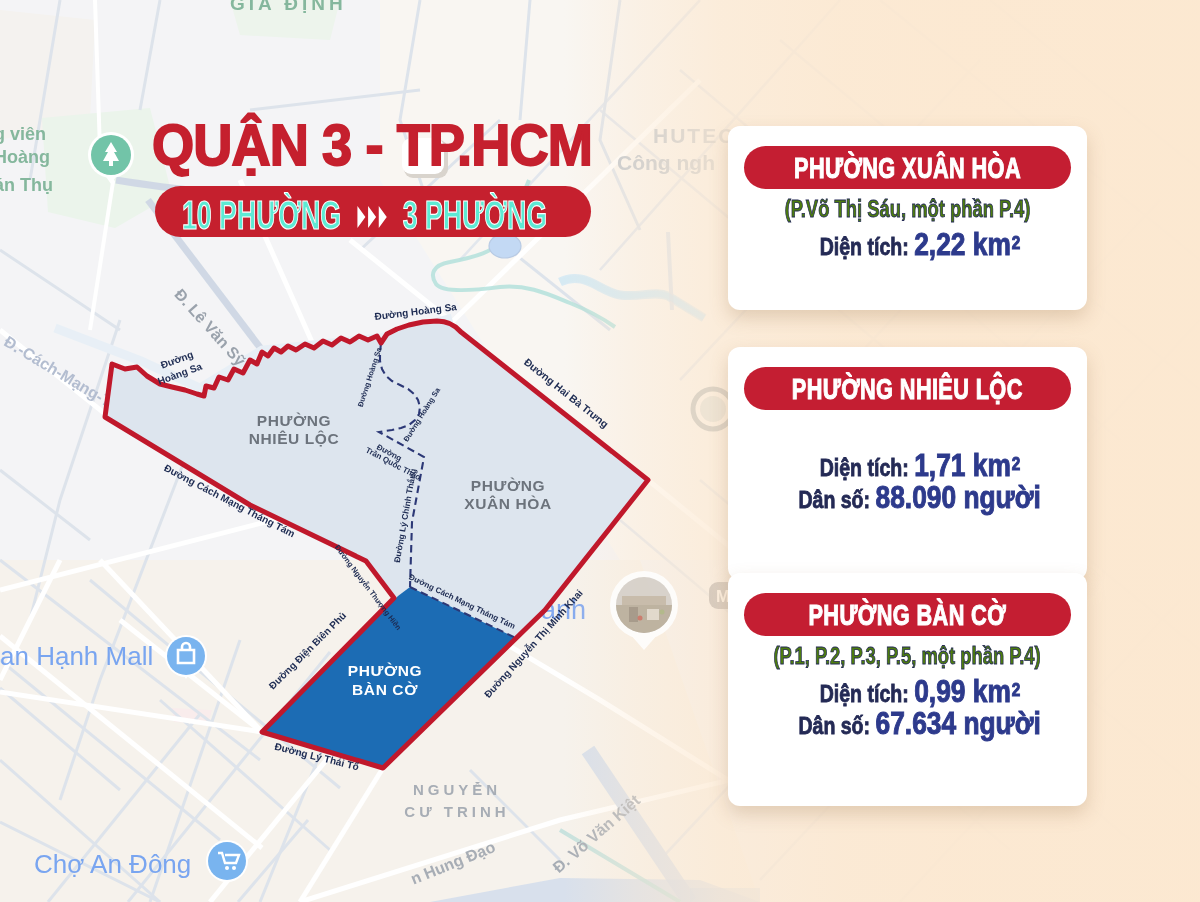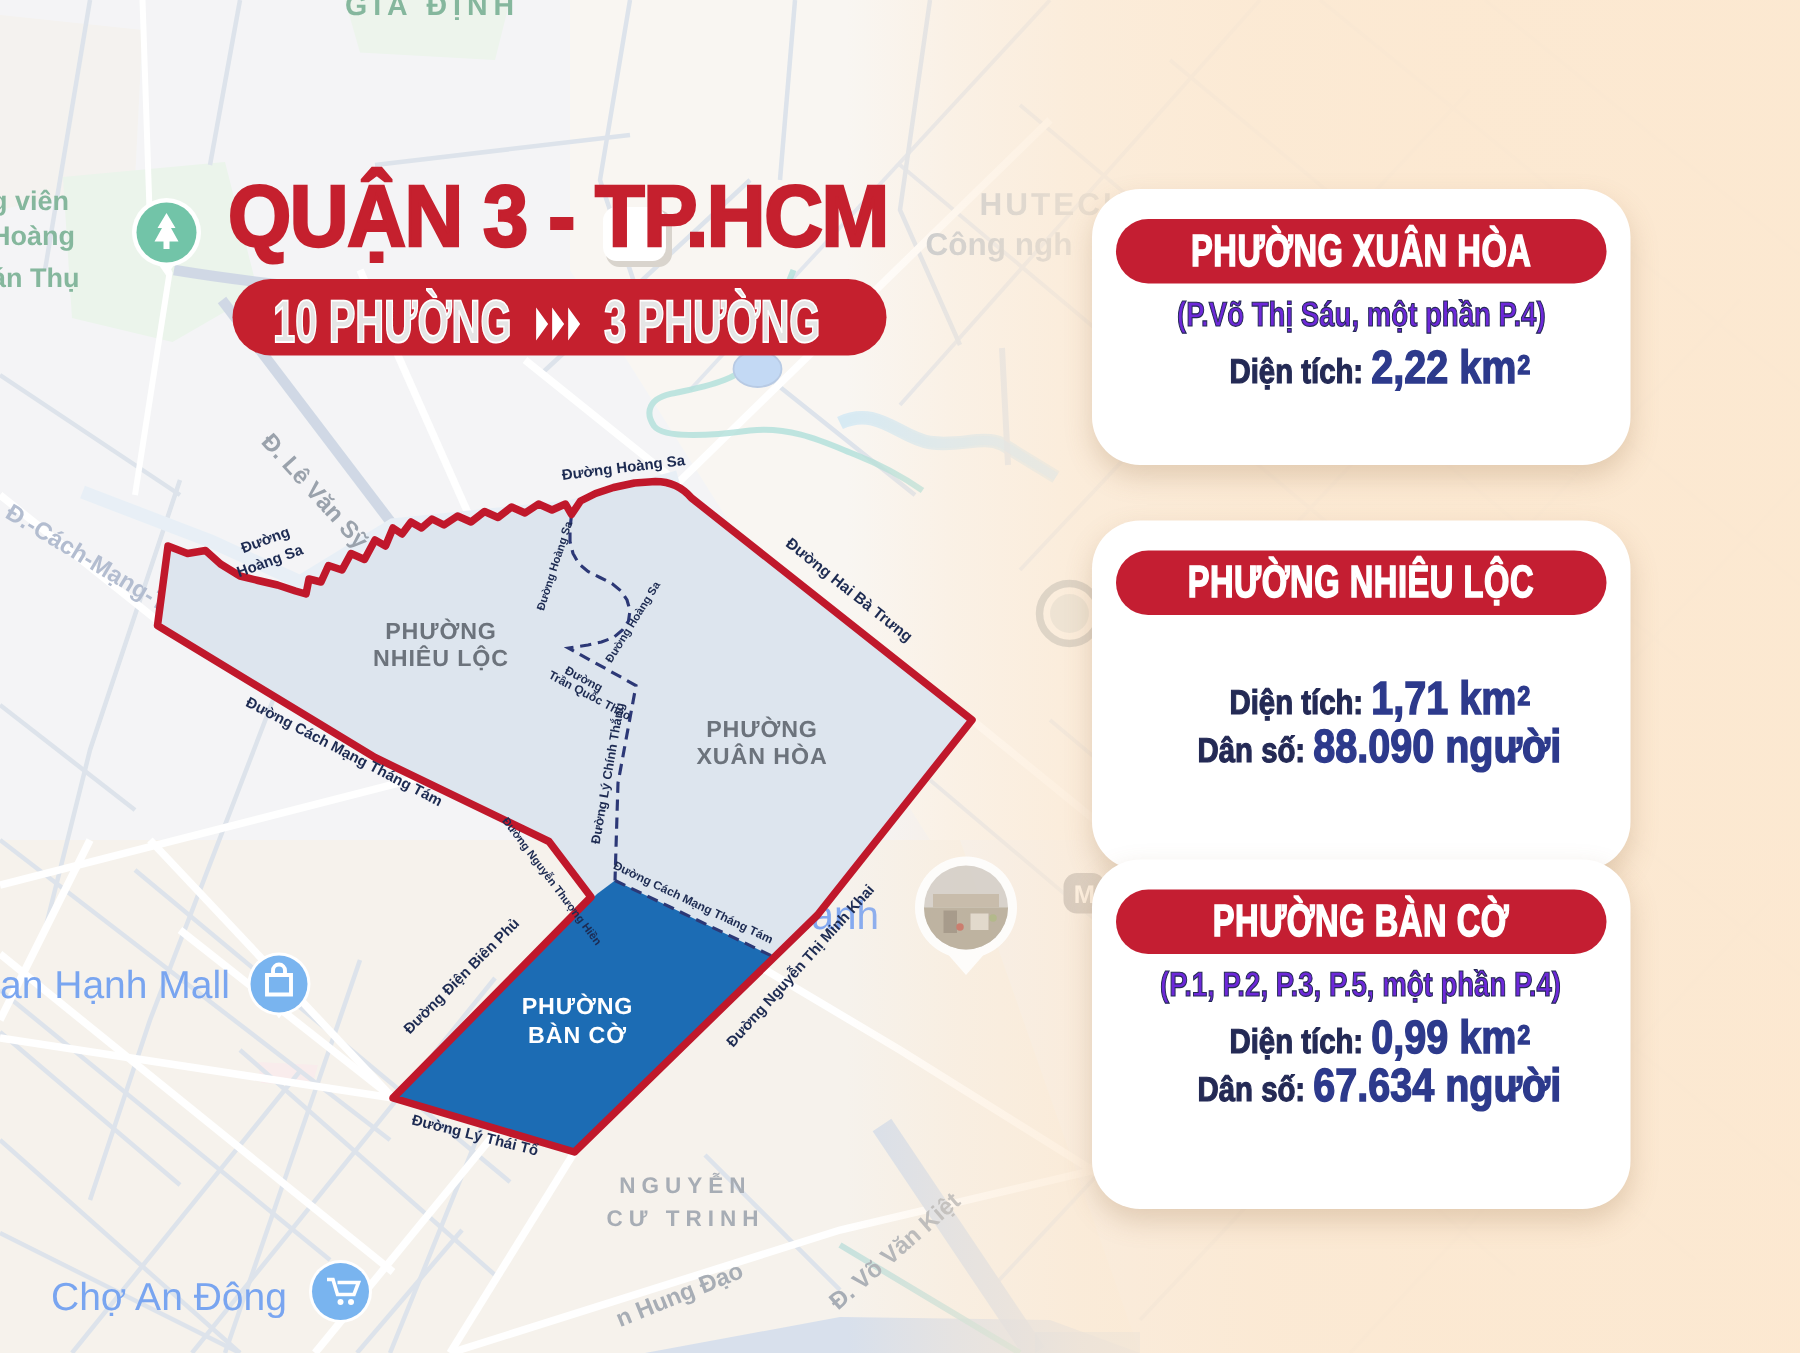--- a/index.html
+++ b/index.html
@@ -1,24 +1,24 @@
 <!DOCTYPE html>
 <html><head>
 <meta charset="utf-8">
 <style>
   html,body{margin:0;padding:0;}
   body{width:1200px;height:902px;overflow:hidden;position:relative;
        font-family:"Liberation Sans",sans-serif;background:#f1f1ef;}
   .abs{position:absolute;}
   .card{position:absolute;left:728px;width:359px;height:184px;background:#fff;
-        border-radius:32px;box-shadow:0 8px 18px rgba(150,110,70,.25);}
+        border-radius:12px;box-shadow:0 8px 18px rgba(150,110,70,.25);}
   .pill{position:absolute;left:16px;top:20px;width:327px;height:43px;background:#c41e32;
         border-radius:22px;color:#fff;display:flex;align-items:center;justify-content:center;}
   .pill span{font-weight:bold;font-size:30px;letter-spacing:.5px;transform:scaleX(.725);white-space:nowrap;line-height:1;-webkit-text-stroke:1.1px #fff;}
-  .parens{position:absolute;left:0;top:70px;-webkit-text-stroke:0.8px #242a55;width:100%;text-align:center;color:#6d28d9;
+  .parens{position:absolute;left:0;top:70px;-webkit-text-stroke:0.8px #242a55;width:100%;text-align:center;color:#4d7c0f;
           font-weight:bold;font-size:23px;}
   .parens span{display:inline-block;transform:scaleX(.80);white-space:nowrap;}
   .row{position:absolute;left:12px;width:100%;text-align:center;color:#242a55;
        font-weight:bold;font-size:23px;-webkit-text-stroke:0.8px #242a55;}
   .row .in{display:inline-block;transform:scaleX(.85);white-space:nowrap;}
   .big{font-size:31px;color:#2d3a8c;-webkit-text-stroke:1px #2d3a8c;}
   .rowB{top:101px;}
   .rowC{top:133px;}
   sup.km{font-size:18px;vertical-align:6px;margin-left:1px;}
 </style>
@@ -276,21 +276,21 @@
 
       <text transform="translate(424,416) rotate(-58)" text-anchor="middle" font-size="7.5">Đường Hoàng Sa</text>
     </g>
   </g>
 </svg>
 
 <div class="abs" style="left:152px;top:116px;color:#c5202e;font-weight:bold;font-size:58px;line-height:1;-webkit-text-stroke:1.8px #c5202e;
      transform:scaleX(.935);transform-origin:0 0;letter-spacing:-1px;white-space:nowrap;">QUẬN 3 - TP.HCM</div>
 
 <div class="abs" style="left:155px;top:186px;width:436px;height:51px;background:#c5202e;border-radius:26px;
-     display:flex;align-items:center;color:#e5e5e5;">
+     display:flex;align-items:center;color:#5eead4;">
   <span style="font-weight:bold;font-size:40px;line-height:1;position:relative;top:3px;margin-left:27px;-webkit-text-stroke:1.2px #fff;transform-origin:0 50%;transform:scaleX(.667);white-space:nowrap;">10 PHƯỜNG&nbsp;&nbsp;<svg width="48" height="28" viewBox="0 0 48 28" style="vertical-align:-2px">
         <path d="M2 3 L14 14 L2 25 Z M18 3 L30 14 L18 25 Z M34 3 L46 14 L34 25 Z" fill="#fff"></path>
       </svg>&nbsp;&nbsp;3 PHƯỜNG</span>
 </div>
 
 <div class="card" style="top:126px;">
 
   <div class="pill">
       <span>PHƯỜNG XUÂN HÒA</span>
     </div>

